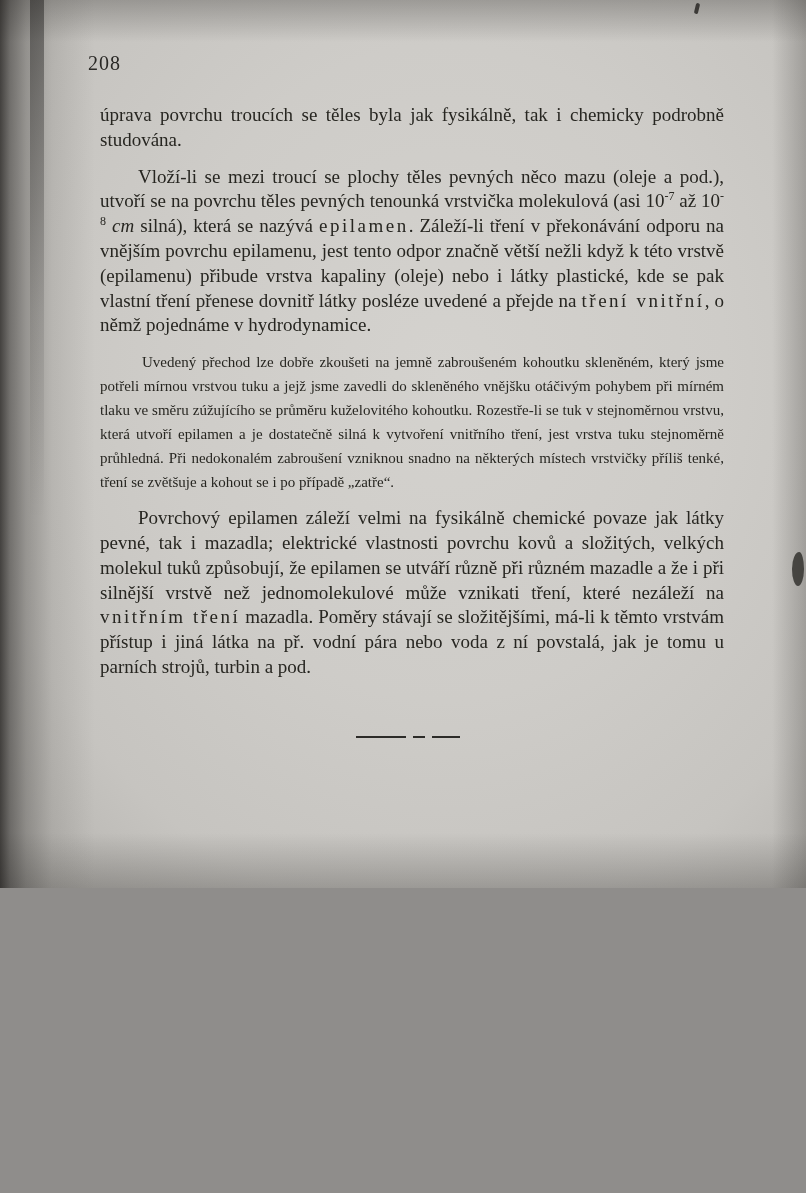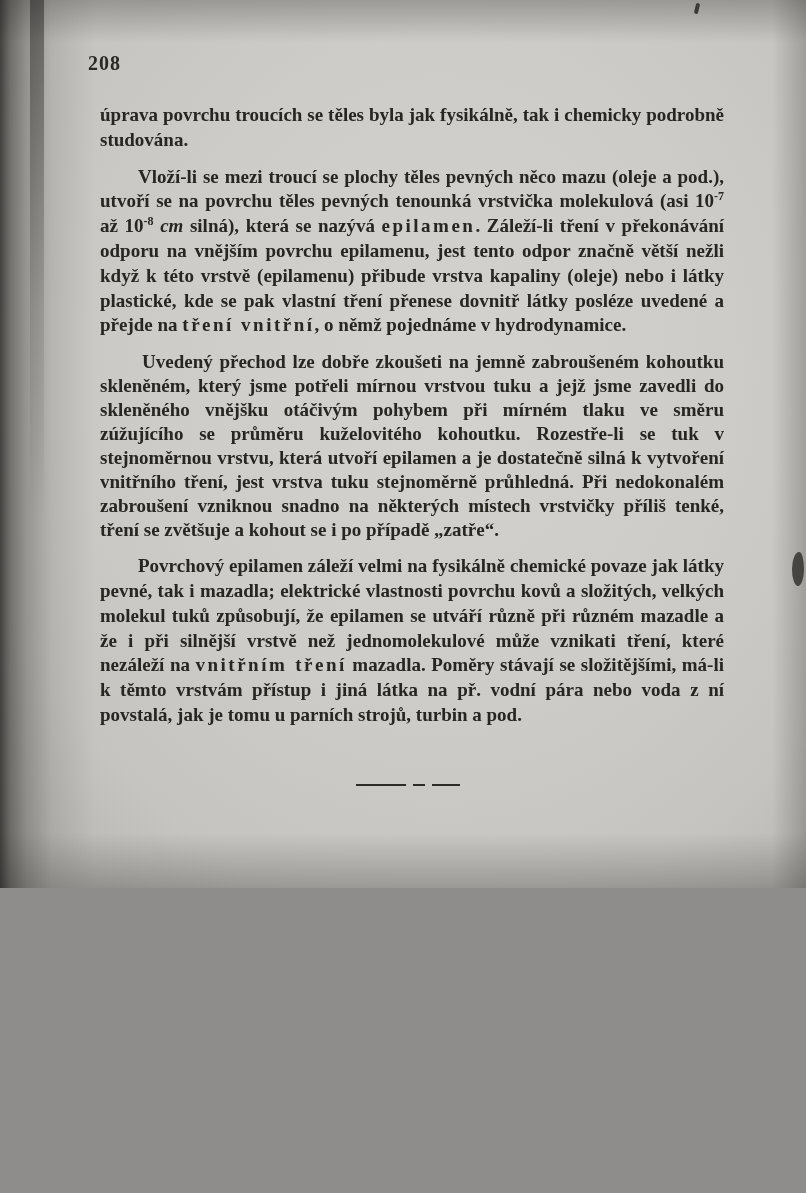--- a/index.html
+++ b/index.html
@@ -9,36 +9,35 @@
     background:#8f8d8b;
   }
   .scan-page{
     position:relative;width:806px;height:888px;
     background-image:
       linear-gradient(90deg, rgba(35,33,31,0.80) 0px, rgba(45,43,41,0.55) 10px, rgba(70,68,65,0.38) 26px, rgba(110,108,104,0.20) 52px, rgba(0,0,0,0) 95px),
       linear-gradient(180deg, rgba(55,53,50,0.32) 0px, rgba(0,0,0,0) 42px),
       linear-gradient(0deg, rgba(55,53,50,0.30) 0px, rgba(0,0,0,0) 55px),
       linear-gradient(270deg, rgba(75,73,70,0.32) 0px, rgba(0,0,0,0) 34px),
       radial-gradient(ellipse at 55% 42%, #d4d2ce 0%, #ceccc8 45%, #c6c4c0 75%, #b3b1ad 100%);
-    font-weight: bold;
   }
   .content{
     position:absolute;left:88px;top:52px;width:648px;
   }
   .page-number{
     font-size:20px;color:#2a2926;letter-spacing:1px;
   }
   .body-text{margin-top:28px;}
   .para{
     margin:12px;
     font-size:19px;line-height:24.8px;
     text-align:justify;color:#272621;
   }
   .para.indent{text-indent:38px;}
-  .para.small{font-size:19px;line-height:24px;text-indent:42px;}
+  .para.small{font-size:15px;line-height:24px;text-indent:42px;}
   .spaced{letter-spacing:2.5px;}
   .italic{font-style:italic;}
   .para sup{font-size:12px;line-height:0;}
   .divider{
     margin:56px auto 0;width:112px;height:3px;
     display:flex;align-items:center;gap:7px;
   }
   .divider i{display:block;height:2px;background:#2c2b28;}
   .divider .d1{width:50px;}
   .divider .d2{width:12px;}

